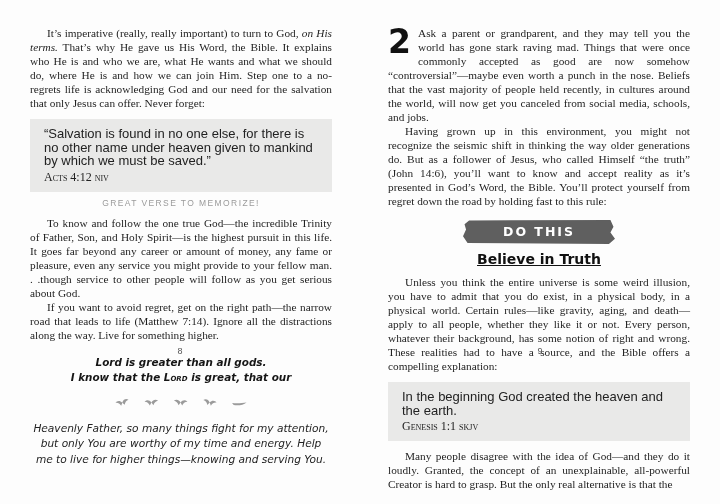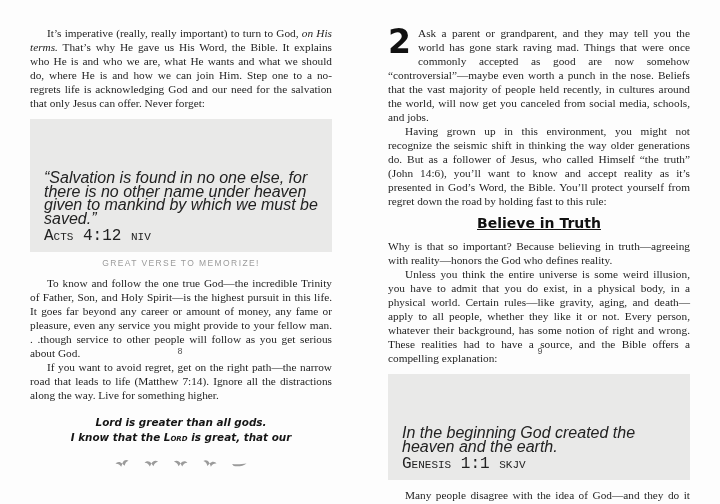--- a/index.html
+++ b/index.html
@@ -30,30 +30,28 @@
   .body-para.no-indent { text-indent: 0; }
   .ital { font-style: italic; }
 
   .quote-box {
     background: #e9e9e8;
     margin-top: 9px;
     padding: 8px 12px 7px 14px;
   }
   .quote-text {
     font-family: "Liberation Sans", sans-serif;
-    font-style: italic;
-    font-size: 16px;
+    font-size: 13px;
     line-height: 13.5px;
     color: #222;
-    margin-top: 44px;
   }
   .quote-ref {
-    font-family: Liberation Mono, monospace;
+    font-family: Liberation Serif, serif;
     font-variant: small-caps;
-    font-size: 16px;
+    font-size: 12px;
     margin-top: 2px;
     color: #222;
   }
 
   .memorize-note {
     font-family: "Liberation Sans", sans-serif;
     font-size: 8.5px;
     letter-spacing: 1.4px;
     color: #9a9a9a;
     text-align: center;
@@ -178,32 +176,33 @@
           <path d="M8 4 C6 0.5 2.5 0.5 0.5 2.5 C3 2.5 5 4.5 6 7 L8 4 C10 0.5 13.5 0.5 15.5 2.5 C13 2.5 11 4.5 10 7 Z" fill="#9b9b9b"></path>
         </svg>
       <svg width="15" height="9" viewBox="0 0 16 10" style="transform:rotate(12deg)">
           <path d="M8 4 C6 0.5 2.5 0.5 0.5 2.5 C3 2.5 5 4.5 6 7 L8 4 C10 0.5 13.5 0.5 15.5 2.5 C13 2.5 11 4.5 10 7 Z" fill="#9b9b9b"></path>
         </svg>
       <svg width="16" height="9" viewBox="0 0 16 10" style="transform:rotate(20deg)">
           <path d="M0.5 7 C5 6 11 3.5 15.5 1 C13 5 8 8 3 8.5 Z" fill="#9b9b9b"></path>
         </svg>
     </div>
 
+    <div class="prayer">Heavenly Father, so many things fight for my attention, but only You are worthy of my time and energy. Help me to live for higher things—knowing and serving You.</div>
 
     <div class="page-number">8</div>
   </div>
 
   <div class="page right">
     <p class="body-para no-indent"><span class="dropcap">2</span><span>Ask a parent or grandparent, and they may tell you the world has gone stark raving mad. Things that were once commonly accepted as good are now somehow “controversial”—maybe even worth a punch in the nose. Beliefs that the vast majority of people held recently, in cultures around the world, will now get you canceled from social media, schools, and jobs.</span></p>
     <p class="body-para">Having grown up in this environment, you might not recognize the seismic shift in thinking the way older generations do. But as a follower of Jesus, who called Himself “the truth” (John 14:6), you’ll want to know and accept reality as it’s presented in God’s Word, the Bible. You’ll protect yourself from regret down the road by holding fast to this rule:</p>
 
+    <div class="do-this-banner">DO THIS</div>
     <div class="rule-heading">Believe in Truth</div>
 
     <div class="spacer-8"></div>
-    <p class="body-para no-indent">Why is that so important? Because believing in truth—agreeing with reality—honors the God who defines reality.</p>
     <p class="body-para">Unless you think the entire universe is some weird illusion, you have to admit that you do exist, in a physical body, in a physical world. Certain rules—like gravity, aging, and death—apply to all people, whether they like it or not. Every person, whatever their background, has some notion of right and wrong. These realities had to have a source, and the Bible offers a compelling explanation:</p>
 
     <div class="quote-box">
       <div class="quote-text">In the beginning God created the heaven and the earth.</div>
       <div class="quote-ref">Genesis 1:1 skjv</div>
     </div>
 
     <div class="spacer-8"></div>
     <p class="body-para">Many people disagree with the idea of God—and they do it loudly. Granted, the concept of an unexplainable, all-powerful Creator is hard to grasp. But the only real alternative is that the</p>
 

